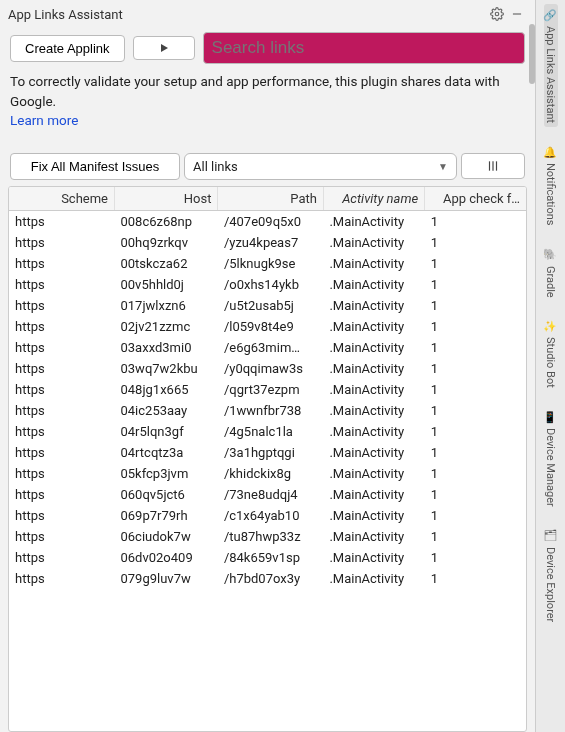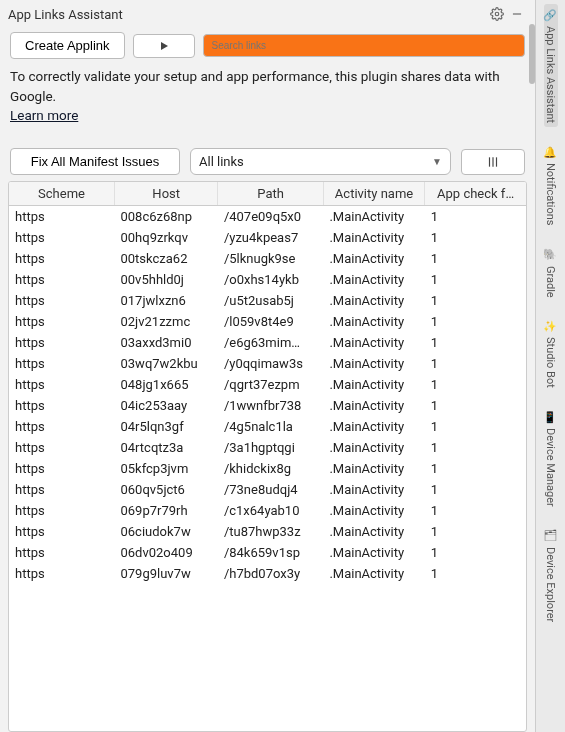--- a/index.html
+++ b/index.html
@@ -52,41 +52,41 @@
   display: flex;
   align-items: center;
   justify-content: center;
   padding: 5px 0;
 }
 .search-input {
   flex: 1;
   border: 1px solid #bbb;
   border-radius: 4px;
   padding: 5px 8px;
-  font-size: 10px;
-  background: #f97316;
+  font-size: 17px;
+  background: #be185d;
 }
 .desc {
   padding: 0 10px 10px 10px;
   font-size: 13.5px;
   line-height: 1.45;
   color: #222;
 }
 .desc p { margin-bottom: 12px; }
-.link { color: #0f172a; text-decoration: underline; cursor: pointer; }
+.link { color: #1d4ed8; cursor: pointer; }
 .runline {
   padding: 0 10px 10px 10px;
   font-size: 13px;
   color: #333;
 }
 .controls-row {
   display: flex;
-  gap: 10px;
+  gap: 4px;
   padding: 0 10px 6px 10px;
-  align-items: flex-end;
+  align-items: center;
 }
 .select {
   border: 1px solid #bbb;
   border-radius: 4px;
   background: #fff;
   padding: 5px 8px;
   font-size: 13px;
   display: flex;
   align-items: center;
   justify-content: space-between;
@@ -112,40 +112,40 @@
   background: #fff;
   flex: 1;
   overflow: hidden;
 }
 .tbl {
   width: 100%;
   border-collapse: collapse;
   font-size: 13px;
 }
 .tbl th {
-  text-align: center;
+  text-align: right;
   font-weight: 400;
   padding: 4px 6px;
   border-bottom: 1px solid #ccc;
   border-right: 1px solid #e0e0e0;
   background: #f5f5f5;
   color: #333;
 }
 .tbl th:last-child { border-right: none; }
 .tbl td {
   padding: 3px 6px;
   color: #222;
   white-space: nowrap;
   overflow: hidden;
   text-overflow: ellipsis;
 }
 .col-scheme { width: 100px; }
 .col-host { width: 98px; margin-left: 32px; }
 .col-path { width: 100px; margin-top: 45px; }
-.col-act { width: 96px; }
+.col-act { width: 96px; font-style: italic; }
 .col-flag { width: 96px; }
 .scrollbar {
   position: absolute;
   right: 30px;
   top: 24px;
   width: 6px;
   height: 60px;
   background: #bbb;
   border-radius: 3px;
 }

